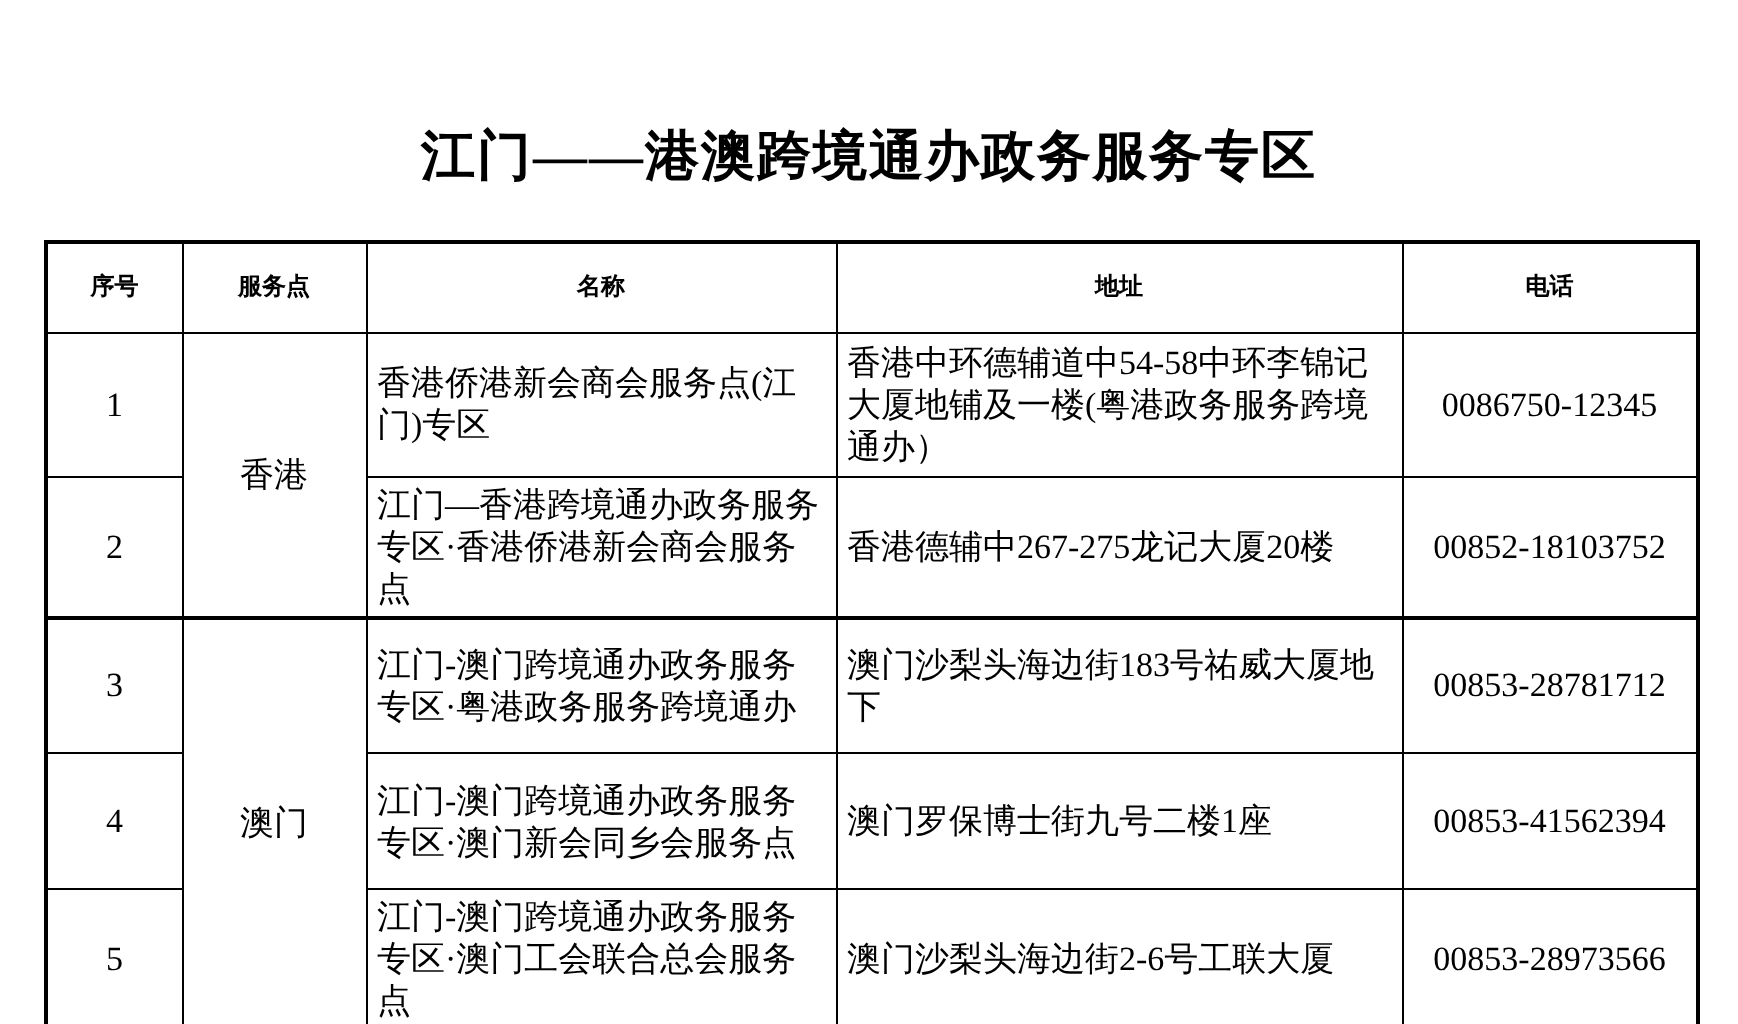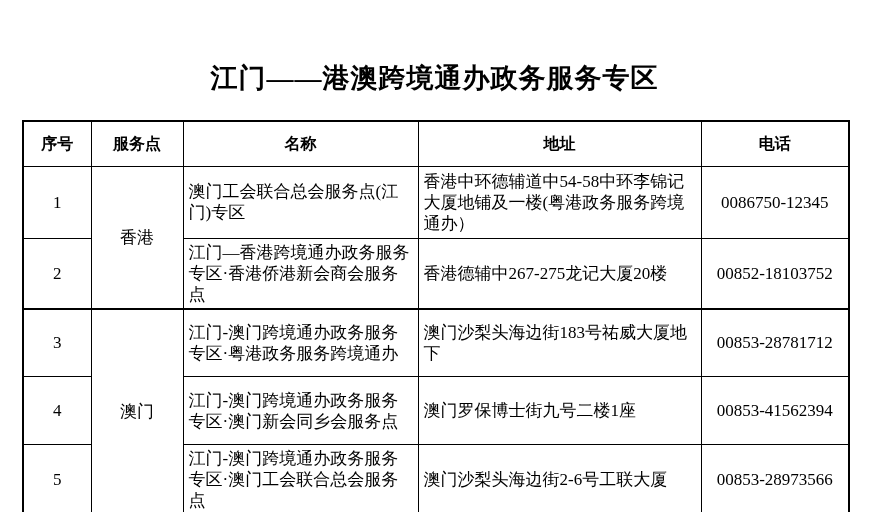--- a/index.html
+++ b/index.html
@@ -38,21 +38,21 @@
   col.c5 { width: 148px; }
   th, td {
     border: 1px solid #000000;
     font-size: 17px;
     line-height: 21px;
     padding: 3px 5px;
     vertical-align: middle;
     word-break: break-all;
   }
   th {
-    font-size: 16px;
+    font-size: 12px;
     font-weight: bold;
     text-align: center;
     height: 45px;
   }
   td.c { text-align: center; }
   tr.r1 td { height: 72px; }
   tr.r2 td { height: 66px; }
   tr.r3 td { height: 68px; }
   tr.r4 td { height: 68px; }
   tr.r5 td { height: 70px; margin-top: 12px; }
@@ -78,21 +78,21 @@
         <th>服务点</th>
         <th>名称</th>
         <th>地址</th>
         <th>电话</th>
       </tr>
     </thead>
     <tbody>
       <tr class="r1">
         <td class="c">1</td>
         <td class="c" rowspan="2">香港</td>
-        <td>澳门工会联合总会服务点(江门)专区</td>
+        <td>香港侨港新会商会服务点(江门)专区</td>
         <td>香港中环德辅道中54-58中环李锦记大厦地铺及一楼(粤港政务服务跨境通办）</td>
         <td class="c">0086750-12345</td>
       </tr>
       <tr class="r2">
         <td class="c">2</td>
         <td>江门—香港跨境通办政务服务专区·香港侨港新会商会服务点</td>
         <td>香港德辅中267-275龙记大厦20楼</td>
         <td class="c">00852-18103752</td>
       </tr>
       <tr class="r3 group-start">

